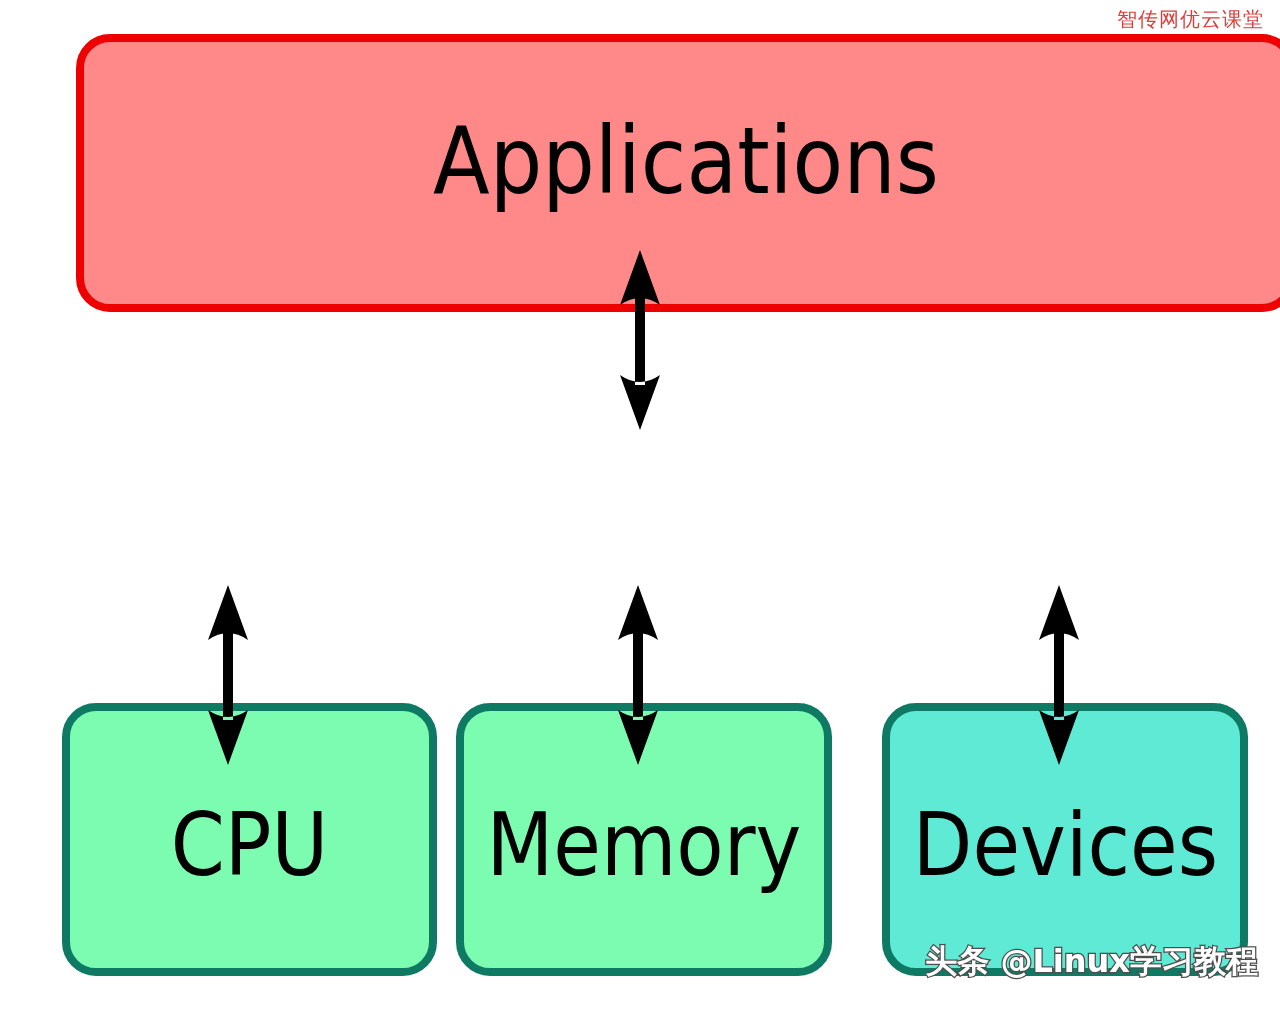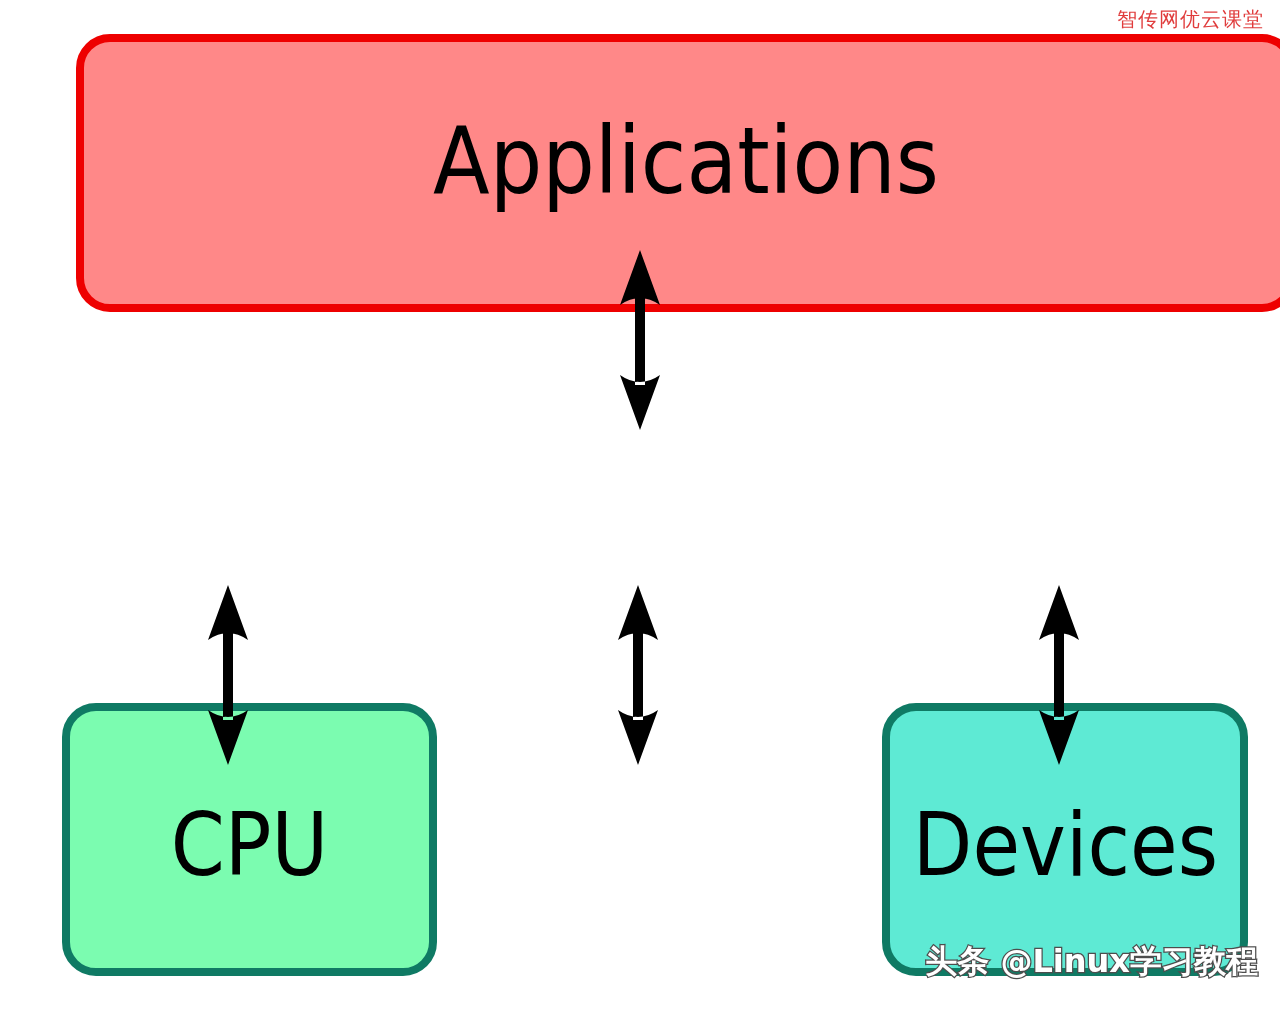--- a/index.html
+++ b/index.html
@@ -81,20 +81,23 @@
 
   <div class="box box-applications" style="background: rgb(255, 136, 136); border-color: rgb(238, 0, 0);">
     <span class="label lbl-applications">Applications</span>
   </div>
 
 
   <div class="box box-cpu" style="background: rgb(123, 252, 176); border-color: rgb(15, 122, 100);">
     <span class="label lbl-green">CPU</span>
   </div>
 
+  <div class="box box-memory" style="background: rgb(123, 252, 176); border-color: rgb(15, 122, 100);">
+    <span class="label lbl-green">Memory</span>
+  </div>
 
   <div class="box box-devices" style="background: #5eead4; border-color: rgb(15, 122, 100);">
     <span class="label lbl-green">Devices</span>
   </div>
 
   <svg class="arrows-layer" viewBox="0 0 1280 1012" xmlns="http://www.w3.org/2000/svg">
     <defs>
 
       <path id="dbl-arrow" d="M 0 0 L 20 55 Q 0 41 -20 55 Z
                M -5 45 L 5 45 L 5 135 L -5 135 Z

